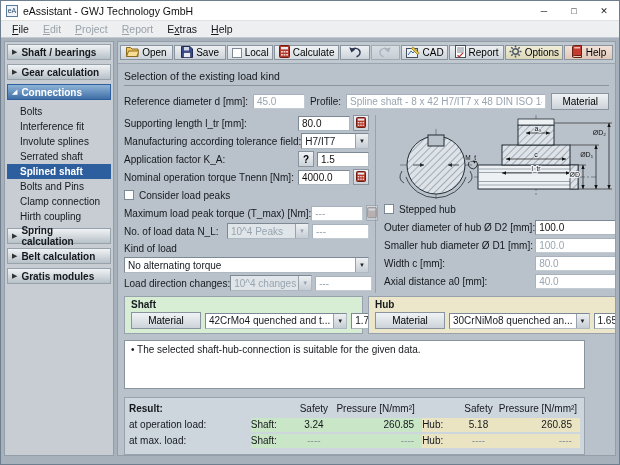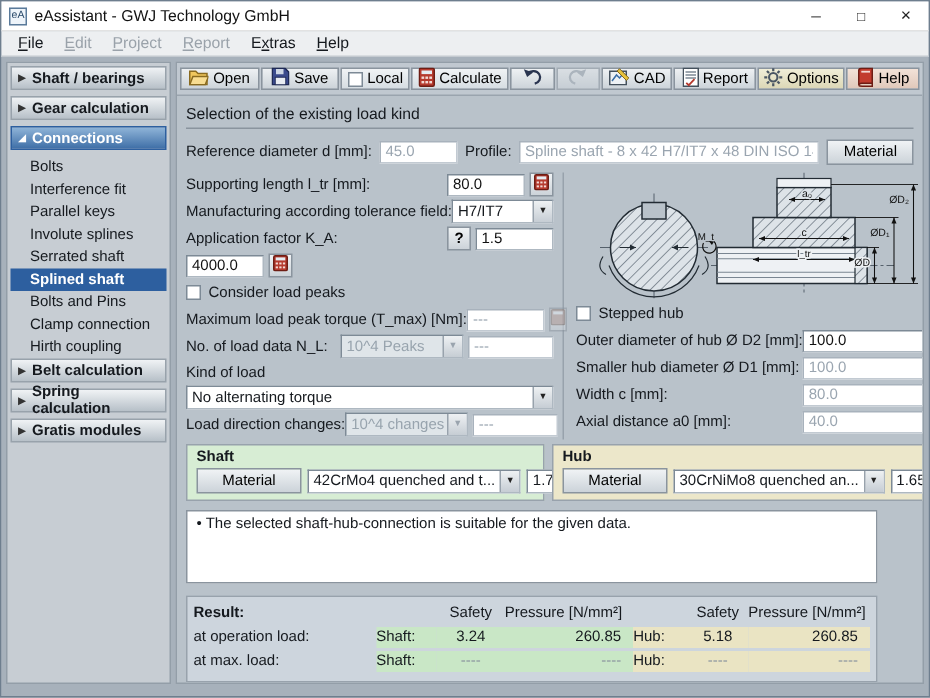--- a/index.html
+++ b/index.html
@@ -148,34 +148,33 @@
       <div class="side-header">
           <span class="tri">▶</span>
           <span>Gear calculation</span>
         </div>
       <div class="side-header active">
           <span class="tri">◢</span>
           <span>Connections</span>
         </div>
       <div class="side-item">Bolts</div>
       <div class="side-item">Interference fit</div>
-      <div class="side-item">Parallel keys</div>
       <div class="side-item">Involute splines</div>
       <div class="side-item">Serrated shaft</div>
       <div class="side-item selected">Splined shaft</div>
       <div class="side-item">Bolts and Pins</div>
       <div class="side-item">Clamp connection</div>
       <div class="side-item">Hirth coupling</div>
+      <div class="side-header" style="margin-top:4px">
+          <span class="tri">▶</span>
+          <span>Spring calculation</span>
+        </div>
       <div class="side-header">
           <span class="tri">▶</span>
           <span>Belt calculation</span>
-        </div>
-      <div class="side-header" style="margin-top:4px">
-          <span class="tri">▶</span>
-          <span>Spring calculation</span>
         </div>
       <div class="side-header">
           <span class="tri">▶</span>
           <span>Gratis modules</span>
         </div>
     </div>
 
     <div class="main">
 
       <div class="toolbar">
@@ -315,20 +314,21 @@
                 <span class="ar">▼</span>
               </div>
             </div>
             <div class="frow">
               <label class="fl">Application factor K_A:</label>
               <button class="sq-btn">?</button>
               <span class="gap"></span>
               <input class="fld" value="1.5" style="">
             </div>
             <div class="frow">
+              <label class="fl">Nominal operation torque Tnenn [Nm]:</label>
               <input class="fld" value="4000.0" style="">
               <span class="gap"></span>
               <button class="sq-btn">
                   <span><svg width="10" height="11" viewBox="0 0 10 11">
                       <rect x=".5" y=".5" width="9" height="10" rx="1" fill="#b53a2e" stroke="#6e1d14"></rect>
                       <rect x="1.8" y="1.6" width="6.4" height="2" fill="#e5ecf2"></rect>
                       <g fill="#f2d9d4">
                         <rect x="1.8" y="5" width="1.5" height="1.3"></rect>
                         <rect x="4.2" y="5" width="1.5" height="1.3"></rect>
                         <rect x="6.6" y="5" width="1.5" height="1.3"></rect>

